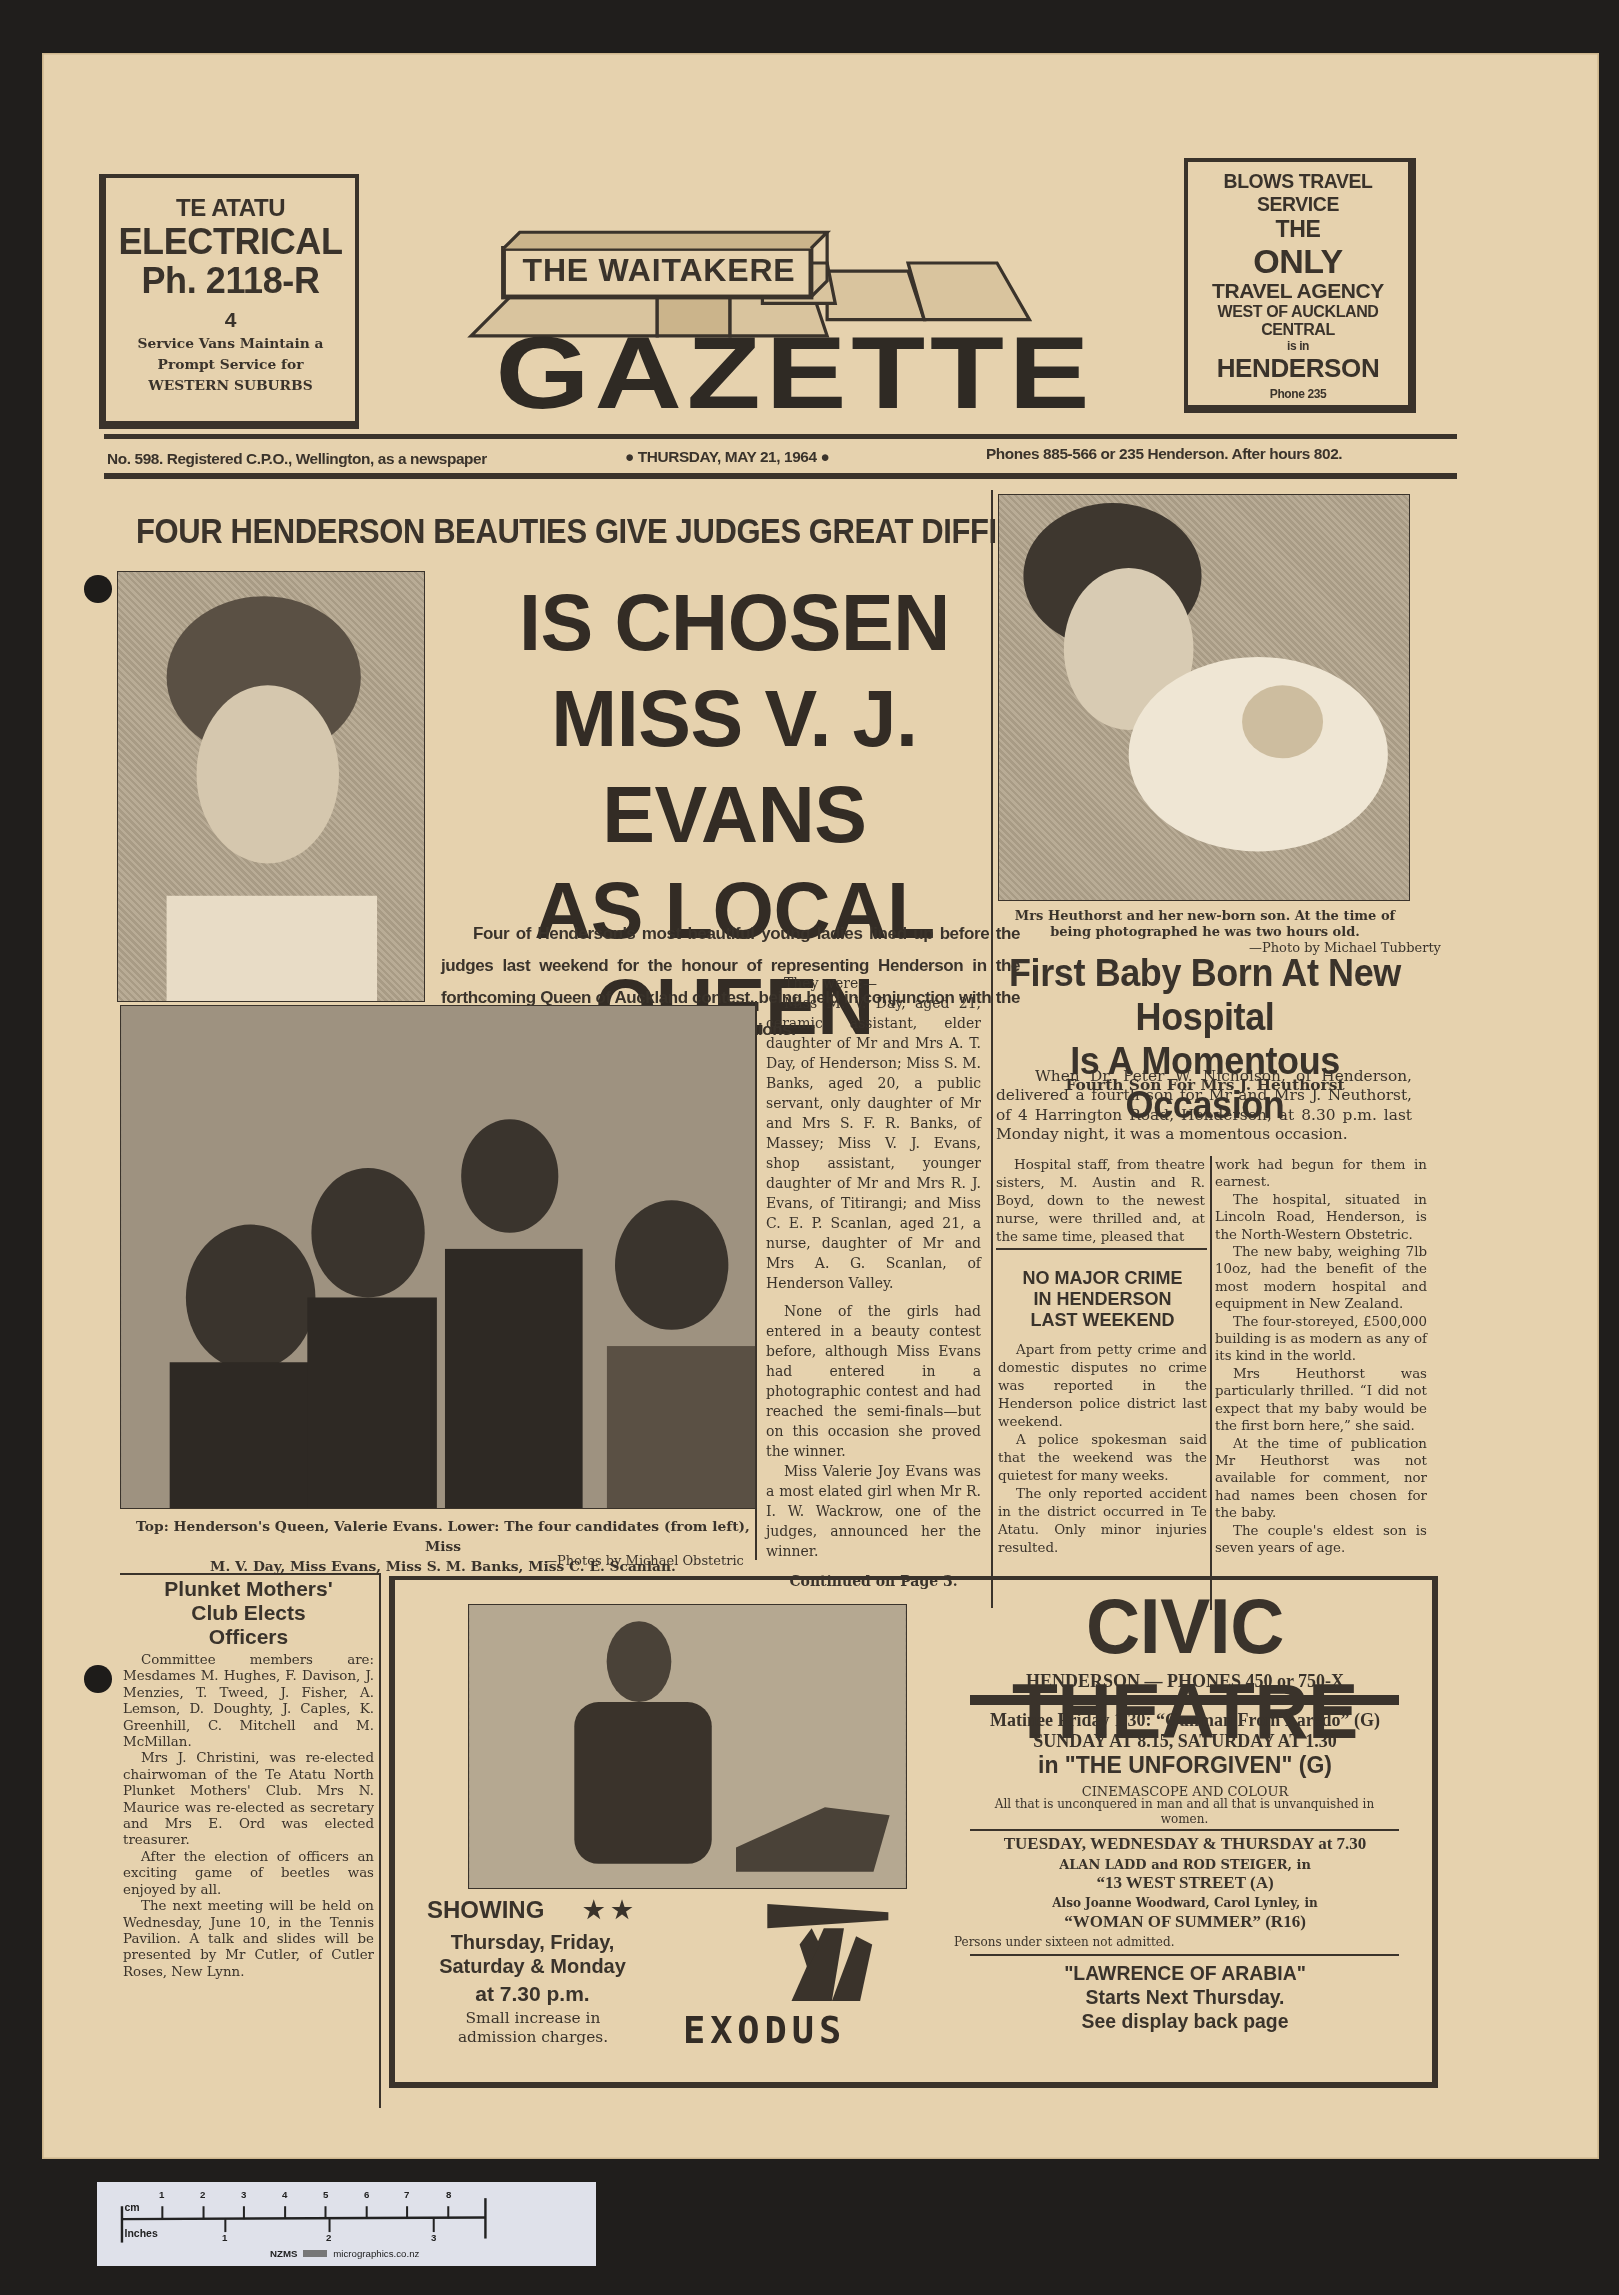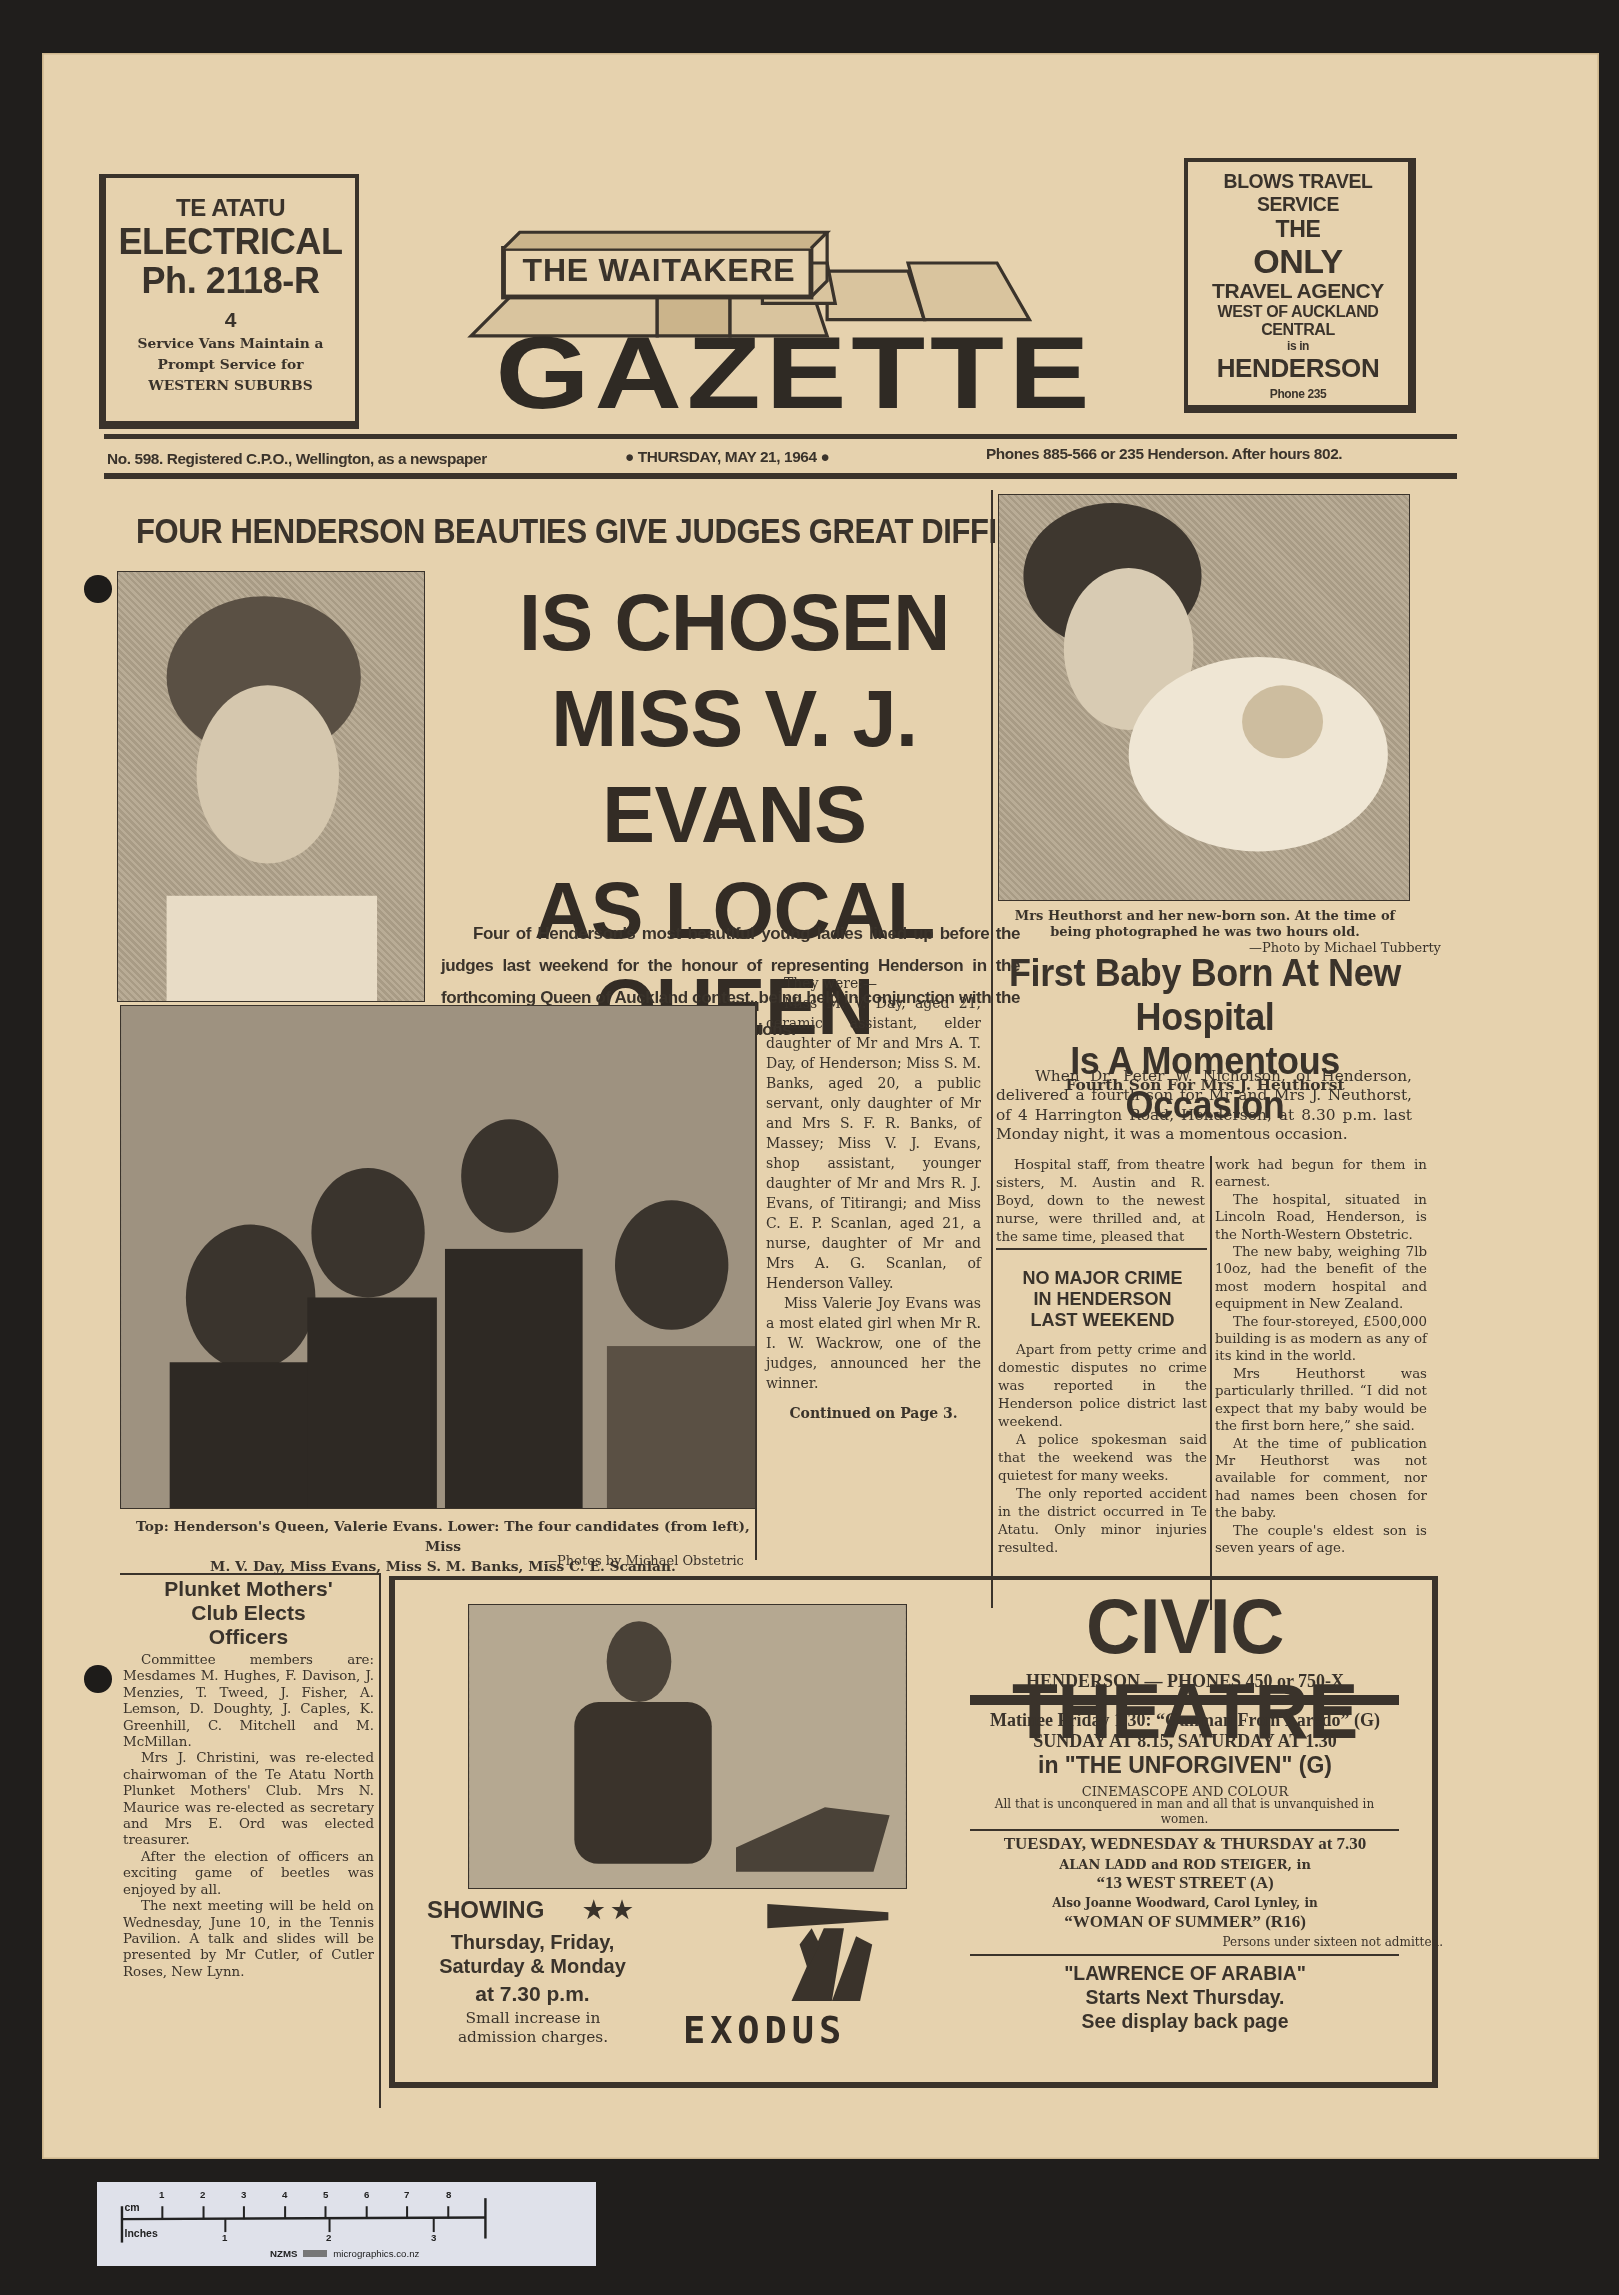--- a/index.html
+++ b/index.html
@@ -108,20 +108,21 @@
     <div>Top: Henderson's Queen, Valerie Evans. Lower: The four candidates (from left), Miss</div>
     <div>M. V. Day, Miss Evans, Miss S. M. Banks, Miss C. E. Scanlan.</div>
   </div>
   <div class="abs" style="left:502px;top:1500px;font-size:13px;">—Photos by Michael Obstetric</div>
 
   <div class="vline" style="left:713px;top:948px;height:559px;"></div>
 
   <div class="abs col-text" style="left:724px;top:920px;width:215px;">
     <p>They were:—</p>
     <p>Miss M. V. Day, aged 21, ceramic assistant, elder daughter of Mr and Mrs A. T. Day, of Henderson; Miss S. M. Banks, aged 20, a public servant, only daughter of Mr and Mrs S. F. R. Banks, of Massey; Miss V. J. Evans, shop assistant, younger daughter of Mr and Mrs R. J. Evans, of Titirangi; and Miss C. E. P. Scanlan, aged 21, a nurse, daughter of Mr and Mrs A. G. Scanlan, of Henderson Valley.</p>
+    <p style="margin-top:8px;">None of the girls had entered in a beauty contest before, although Miss Evans had entered in a photographic contest and had reached the semi-finals—but on this occasion she proved the winner.</p>
     <p>Miss Valerie Joy Evans was a most elated girl when Mr R. I. W. Wackrow, one of the judges, announced her the winner.</p>
     <div style="text-align:center;font-weight:bold;margin-top:9.7px;">Continued on Page 3.</div>
   </div>
 
   <div class="vline" style="left:949px;top:437px;height:1118px;"></div>
 
   <div class="abs photo-light" style="left:956px;top:441px;width:410px;height:405px;">
     <svg width="410" height="405" viewBox="0 0 506 500">
       <ellipse cx="140" cy="100" rx="110" ry="90" fill="#3e372f"></ellipse>
       <ellipse cx="160" cy="190" rx="80" ry="100" fill="#d8cbb3"></ellipse>
@@ -215,21 +216,21 @@
     </div>
     <div class="abs" style="left:559px;top:172px;width:462px;text-align:center;font-family:'Liberation Sans',sans-serif;font-weight:bold;font-size:23px;">in "THE UNFORGIVEN" (G)</div>
     <div class="abs" style="left:559px;top:204px;width:462px;text-align:center;font-size:13px;">CINEMASCOPE AND COLOUR</div>
     <div class="abs" style="left:575px;top:217px;width:429px;text-align:center;font-size:12px;line-height:14.6px;">All that is unconquered in man and all that is unvanquished in women.</div>
     <div class="hline" style="left:575px;top:249px;width:429px;"></div>
     <div class="abs" style="left:559px;top:254px;width:462px;text-align:center;font-family:'Liberation Serif',serif;font-weight:bold;font-size:17px;">TUESDAY, WEDNESDAY &amp; THURSDAY at 7.30</div>
     <div class="abs" style="left:559px;top:277px;width:462px;text-align:center;font-weight:bold;font-size:13px;">ALAN LADD and ROD STEIGER, in</div>
     <div class="abs" style="left:559px;top:293px;width:462px;text-align:center;font-family:'Liberation Serif',serif;font-weight:bold;font-size:17px;">“13 WEST STREET (A)</div>
     <div class="abs" style="left:559px;top:316px;width:462px;text-align:center;font-weight:bold;font-size:12px;">Also Joanne Woodward, Carol Lynley, in</div>
     <div class="abs" style="left:559px;top:332px;width:462px;text-align:center;font-family:'Liberation Serif',serif;font-weight:bold;font-size:17px;">“WOMAN OF SUMMER” (R16)</div>
-    <div class="abs" style="left:586px;top:355px;width:462px;text-align:right;font-size:12px;">Persons under sixteen not admitted.</div>
+    <div class="abs" style="left:559px;top:355px;width:462px;text-align:left;font-size:12px;">Persons under sixteen not admitted.</div>
     <div class="hline" style="left:575px;top:374px;width:429px;"></div>
     <div class="abs" style="left:559px;top:381px;width:462px;text-align:center;font-family:'Liberation Sans',sans-serif;font-weight:bold;font-size:19.4px;line-height:24px;">
       <div>"LAWRENCE OF ARABIA"</div>
       <div>Starts Next Thursday.</div>
       <div>See display back page</div>
     </div>
   </div>
 </div>
 
 <div class="abs" style="left:97px;top:2182px;width:499px;height:84px;background:#dfe1ea;">

